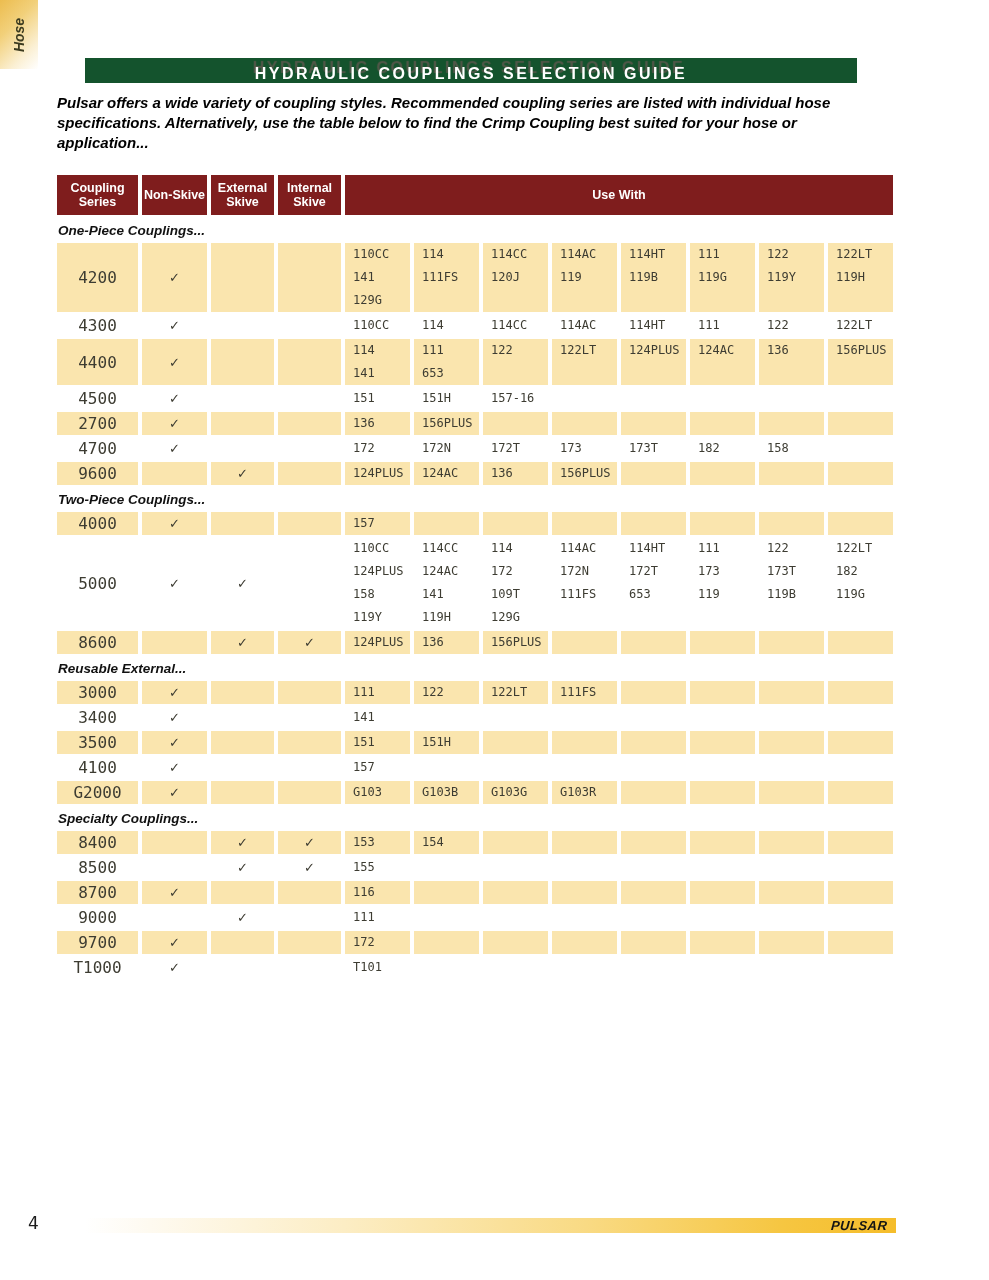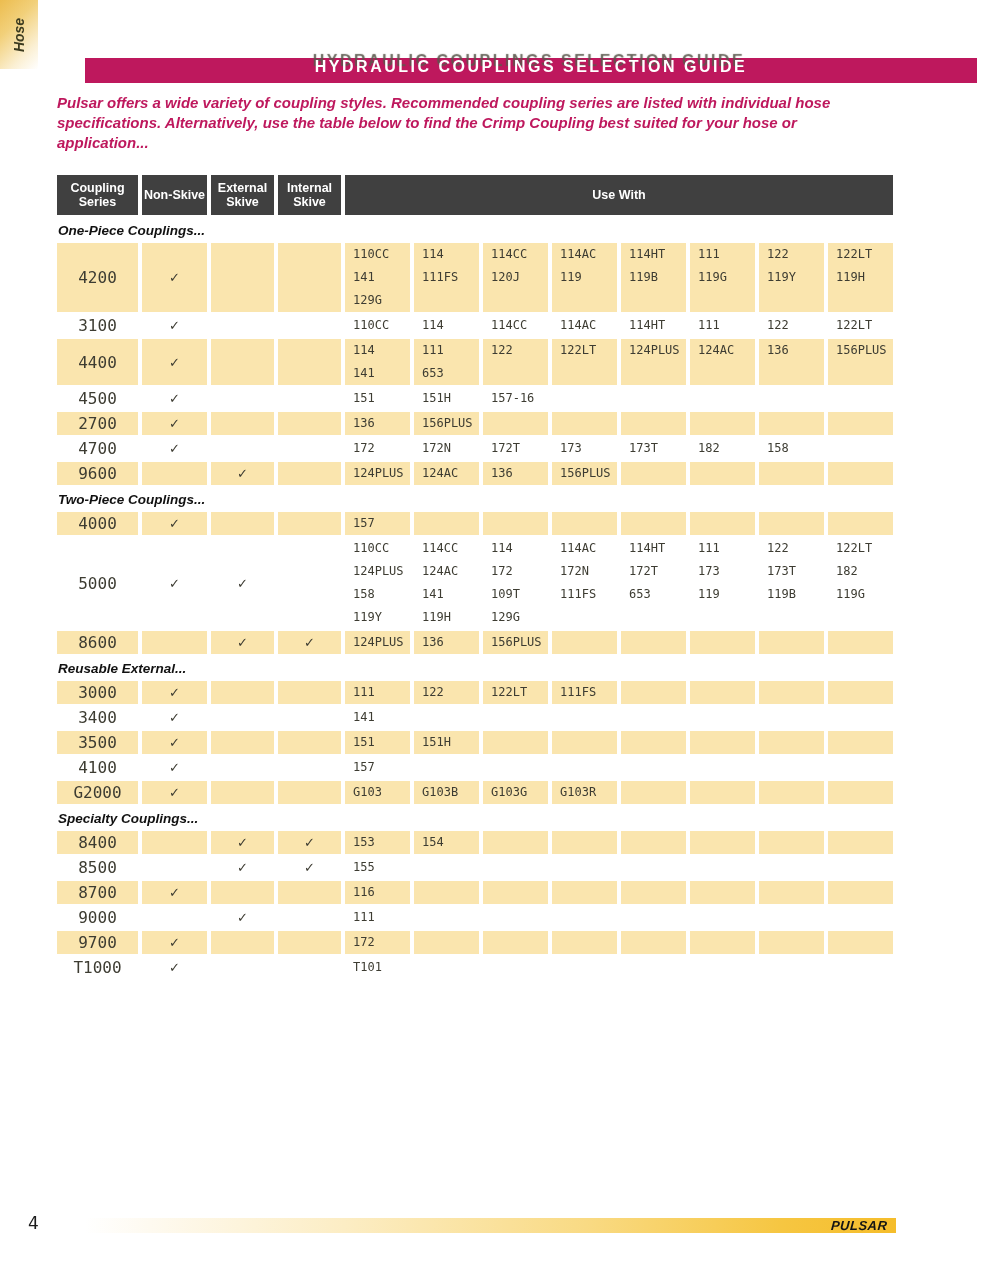--- a/index.html
+++ b/index.html
@@ -19,46 +19,46 @@
     display:flex; align-items:center; justify-content:center;
   }
   .side-tab span {
     transform:rotate(-90deg);
     font-weight:bold; font-style:italic; font-size:14px; color:#3c3b20;
     white-space:nowrap;
   }
 
   
   .title-bar {
-    position:absolute; left:85px; top:58px; width:892px; height:25px;
-    background:#be185d;
-    display:flex; align-items:flex-start; justify-content:center;
+    position:absolute; left:85px; top:58px; width:772px; height:25px;
+    background:#14532d;
+    display:flex; align-items:flex-end; justify-content:center;
   }
   .title-bar span {
     color:#ffffff; font-weight:bold; font-size:16px; letter-spacing:2.5px;
     text-shadow:-2px -6px 1px rgba(90,88,76,0.9);
     white-space:nowrap;
   }
 
   
   .intro {
     position:absolute; left:57px; top:93px; width:845px;
-    font-weight:bold; font-style:italic; font-size:15px; line-height:20px; color:#be185d;
+    font-weight:bold; font-style:italic; font-size:15px; line-height:20px; color:#000000;
   }
 
   
   .tbl { position:absolute; left:57px; top:175px; width:836px; }
   .grid {
     display:grid;
     grid-template-columns:81px 65px 63px 63px repeat(8, 1fr);
     column-gap:4px;
   }
   .thead { height:40px; }
   .hcell {
-    background:#404040; color:#ffffff; font-weight:bold; font-size:12.5px; line-height:14px;
+    background:#7f1d1d; color:#ffffff; font-weight:bold; font-size:12.5px; line-height:14px;
     display:flex; align-items:center; justify-content:center; text-align:center;
   }
   .hcell.usewith { grid-column:span 8; }
   .tbody { row-gap:2px; grid-auto-rows:minmax(23px,auto); margin-top:3px; }
   .section-label {
     grid-column:1 / -1;
     font-weight:bold; font-style:italic; font-size:13.5px; color:#111111;
     padding:5px 1px 3px 1px;
   }
   .cell { min-height:23px; }
@@ -150,21 +150,21 @@
           <div>119G</div>
         </div>
         <div class="cell uw shaded">
           <div>122</div>
           <div>119Y</div>
         </div>
         <div class="cell uw shaded">
           <div>122LT</div>
           <div>119H</div>
         </div>
-        <div class="cell center series">3100</div>
+        <div class="cell center series">4300</div>
         <div class="cell center check">✓</div>
         <div class="cell center check"></div>
         <div class="cell center check"></div>
         <div class="cell uw">
           <div>110CC</div>
         </div>
         <div class="cell uw">
           <div>114</div>
         </div>
         <div class="cell uw">

